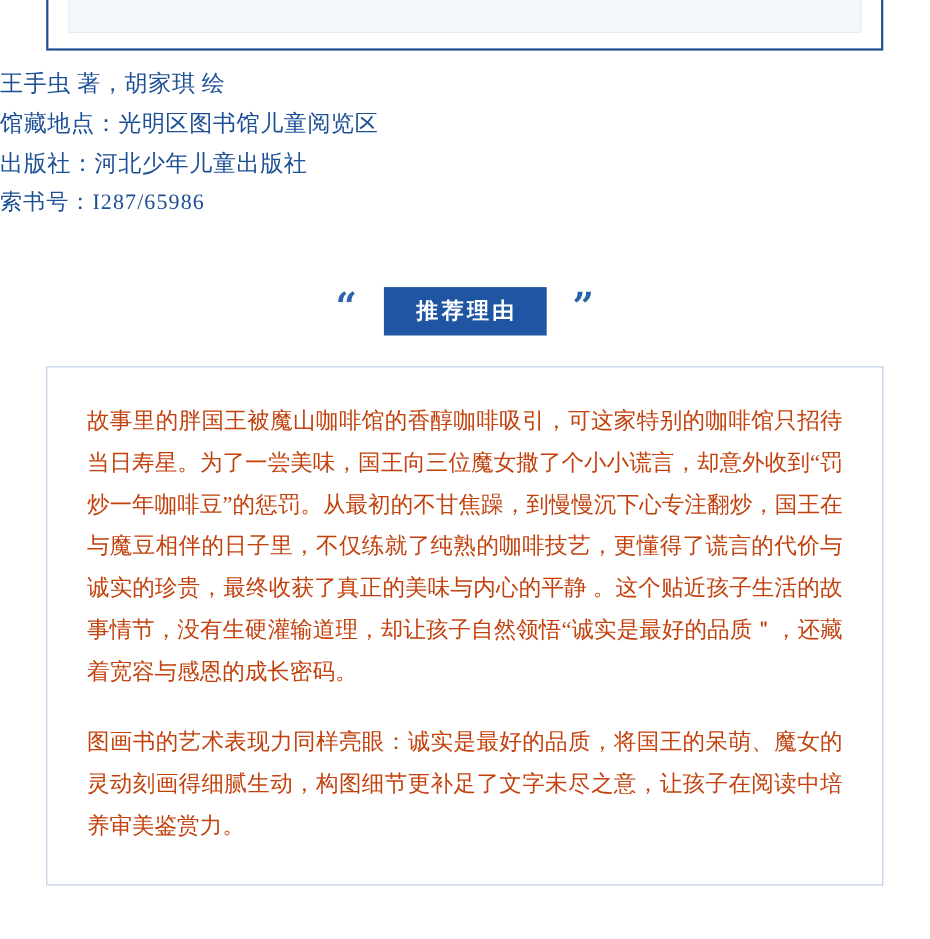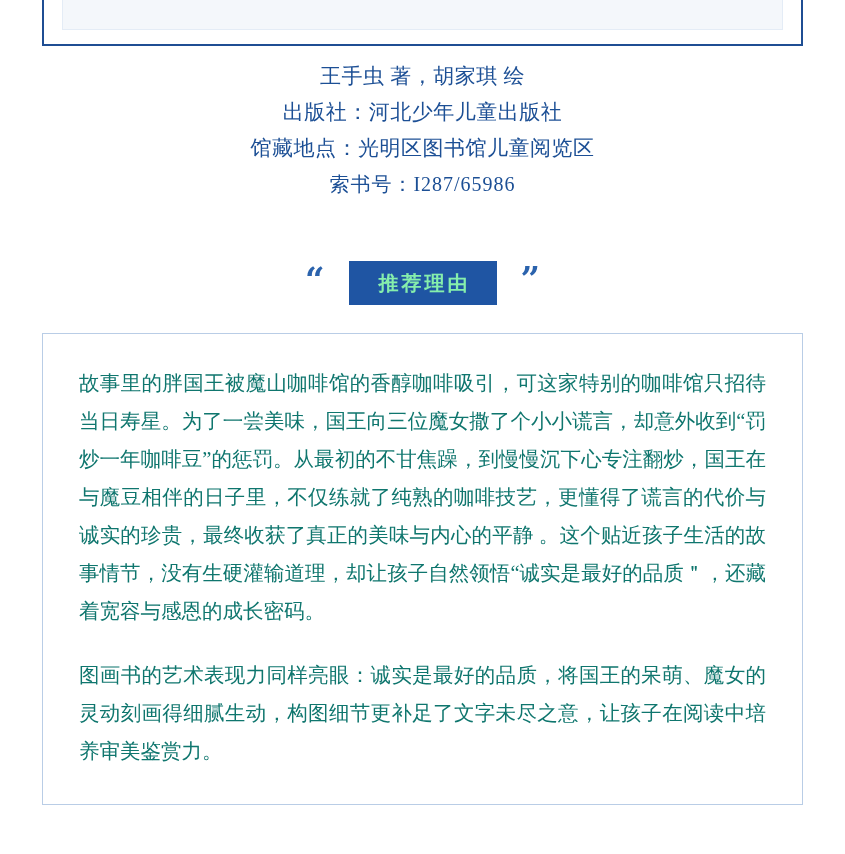--- a/index.html
+++ b/index.html
@@ -43,21 +43,20 @@
     border: 1px solid #e4ecf6;
     box-sizing: border-box;
   }
 
   
   .credits {
     position: absolute;
     left: 0;
     top: 58px;
     width: 845px;
-    text-align: center;
   }
   .credits div {
     font-size: 21px;
     line-height: 36px;
     color: #1c4f95;
     letter-spacing: 0.5px;
     font-family: "Liberation Serif", "DejaVu Serif", serif;
   }
   .credits .callno {
     font-size: 20px;
@@ -81,21 +80,21 @@
     font-weight: bold;
     line-height: 1;
     font-family: "DejaVu Serif", serif;
     position: relative;
     top: -4px;
   }
   .quote.left { margin-right: 24px; }
   .quote.right { margin-left: 24px; }
   .rec-badge {
     background: #1f55a3;
-    color: #86efac;
+    color: #ffffff;
     font-size: 20px;
     letter-spacing: 3px;
     font-family: "Liberation Sans", sans-serif;
     font-weight: bold;
     padding: 12px 26px 12px 30px;
     line-height: 1;
     box-shadow: 0 0 0 0 rgba(0,0,0,0);
   }
 
   
@@ -107,40 +106,40 @@
     height: 472px;
     border: 1px solid #b9cde6;
     background: #ffffff;
     box-sizing: border-box;
     padding: 30px 36px 0 36px;
   }
   .body-box p {
     margin: 0 0 26px 0;
     font-size: 20.5px;
     line-height: 38px;
-    color: #0f766e;
+    color: #c2410c;
     text-align: justify;
     text-justify: inter-ideograph;
     font-family: "Liberation Serif", "DejaVu Serif", serif;
   }
   .body-box p:last-child { margin-bottom: 0; }
 </style>
 </head>
 <body>
 
 <div class="page">
 
   <div class="top-card">
     <div class="top-card-inner"></div>
   </div>
 
   <div class="credits">
     <div>王手虫 著，胡家琪 绘</div>
+    <div>馆藏地点：光明区图书馆儿童阅览区</div>
     <div>出版社：河北少年儿童出版社</div>
-    <div>馆藏地点：光明区图书馆儿童阅览区</div>
     <div class="callno">索书号：I287/65986</div>
   </div>
 
   <div class="rec-wrap">
     <span class="quote left">“</span>
     <span class="rec-badge">推荐理由</span>
     <span class="quote right">”</span>
   </div>
 
   <div class="body-box">

